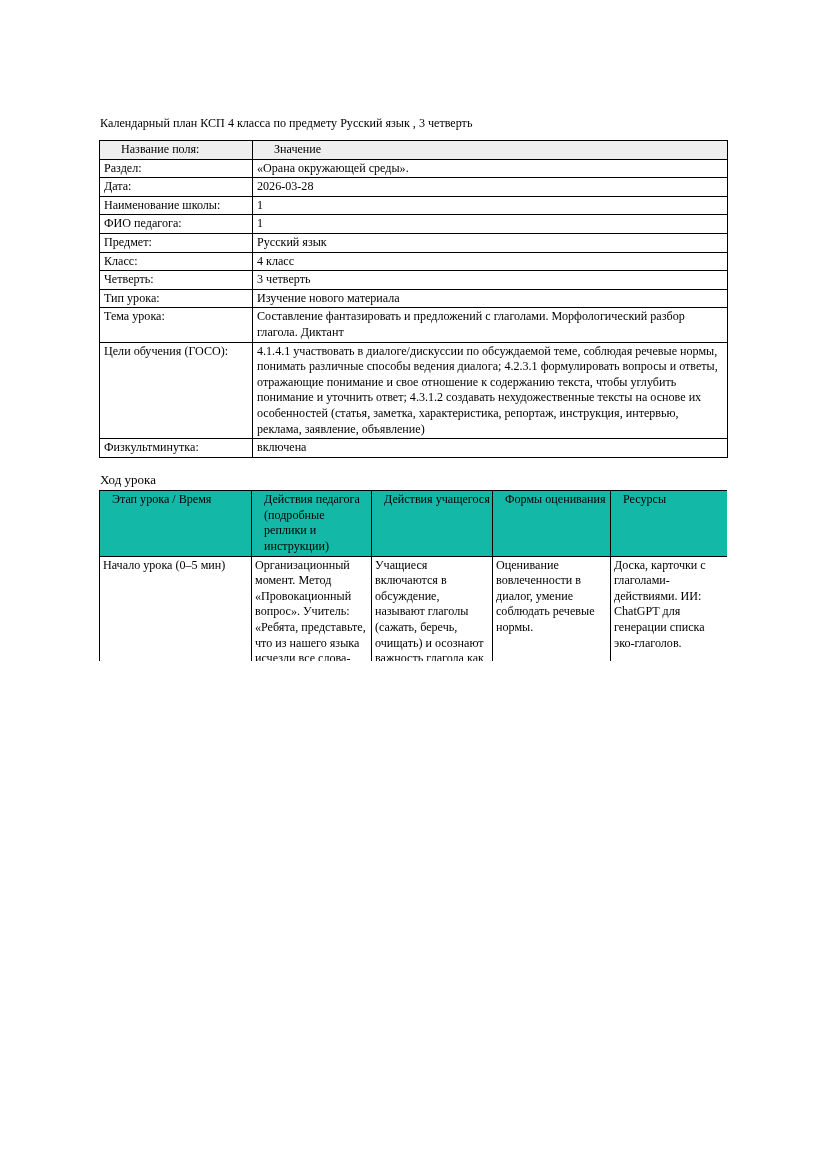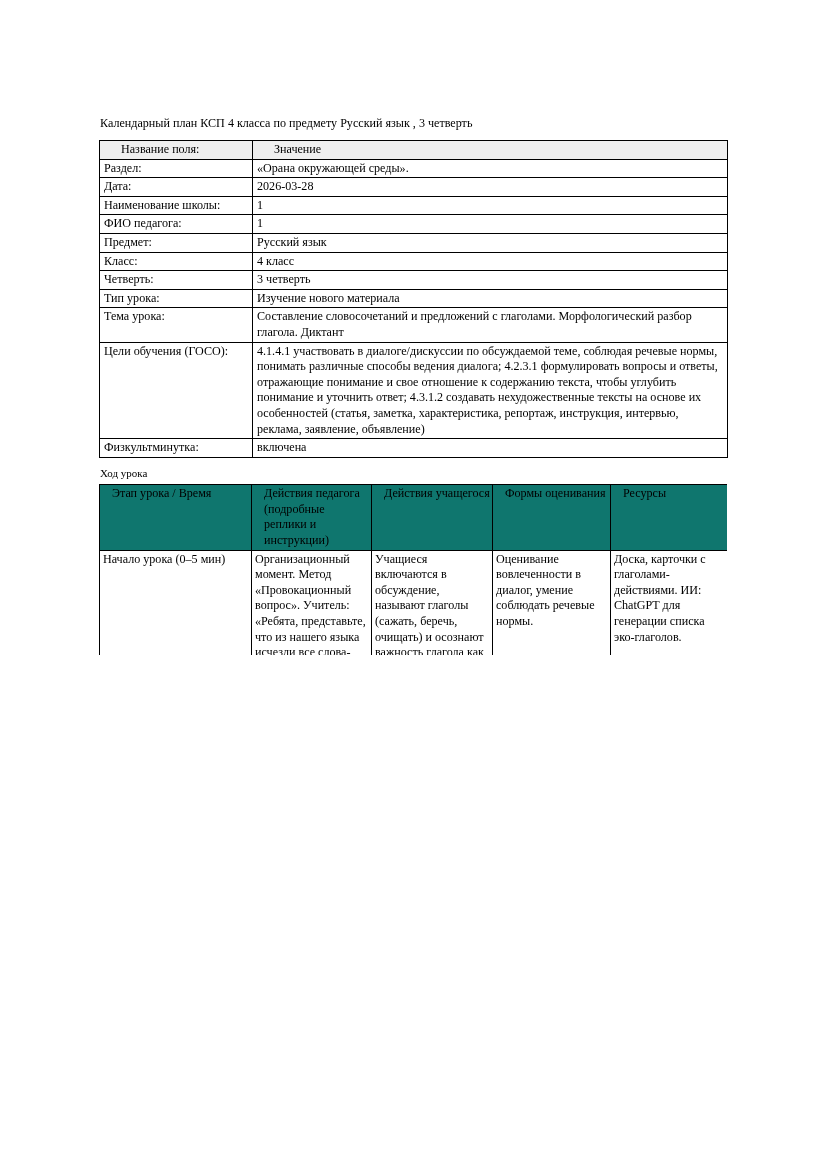--- a/index.html
+++ b/index.html
@@ -26,23 +26,23 @@
     box-sizing: border-box;
     padding: 100px 100px 0 99px;
   }
   .doc-title {
     font-size: 12.1px;
     line-height: 15px;
     margin: 0 0 9px 1px;
     white-space: nowrap;
   }
   .section-label {
-    font-size: 11px;
+    font-size: 13px;
     line-height: 15.6px;
-    margin: 8px 0 3px 1px;
+    margin: 14px 0 3px 1px;
   }
   table {
     border-collapse: collapse;
     table-layout: fixed;
     width: 628px;
     margin: 0;
   }
   table td, table th {
     border: 1px solid #000000;
     padding: 1px 3px 1px 4px;
@@ -62,21 +62,21 @@
     background: #efefef;
     padding-left: 21px;
   }
   
   #flow-table col.f1 { width: 152px; }
   #flow-table col.f2 { width: 120px; }
   #flow-table col.f3 { width: 121px; }
   #flow-table col.f4 { width: 118px; }
   #flow-table col.f5 { width: 117px; }
   #flow-table tr.header-row td {
-    background: #0f766e;
+    background: #14b8a6;
     padding-left: 12px;
   }
   #flow-table td { padding: 1px 2px 1px 3px; }
   .clip-wrap {
     position: relative;
     overflow: hidden;
     height: 171px;
   }
 </style>
 </head>
@@ -123,21 +123,21 @@
       <tr>
         <td>Четверть:</td>
         <td>3 четверть</td>
       </tr>
       <tr>
         <td>Тип урока:</td>
         <td>Изучение нового материала</td>
       </tr>
       <tr>
         <td>Тема урока:</td>
-        <td>Составление словосочетаний и предложений с глаголами. Морфологический разбор глагола. Диктант</td>
+        <td>Составление фантазировать и предложений с глаголами. Морфологический разбор глагола. Диктант</td>
       </tr>
       <tr>
         <td>Цели обучения (ГОСО):</td>
         <td>4.1.4.1 участвовать в диалоге/дискуссии по обсуждаемой теме, соблюдая речевые нормы, понимать различные способы ведения диалога; 4.2.3.1 формулировать вопросы и ответы, отражающие понимание и свое отношение к содержанию текста, чтобы углубить понимание и уточнить ответ; 4.3.1.2 создавать нехудожественные тексты на основе их особенностей (статья, заметка, характеристика, репортаж, инструкция, интервью, реклама, заявление, объявление)</td>
       </tr>
       <tr>
         <td>Физкультминутка:</td>
         <td>включена</td>
       </tr>
     </tbody>

